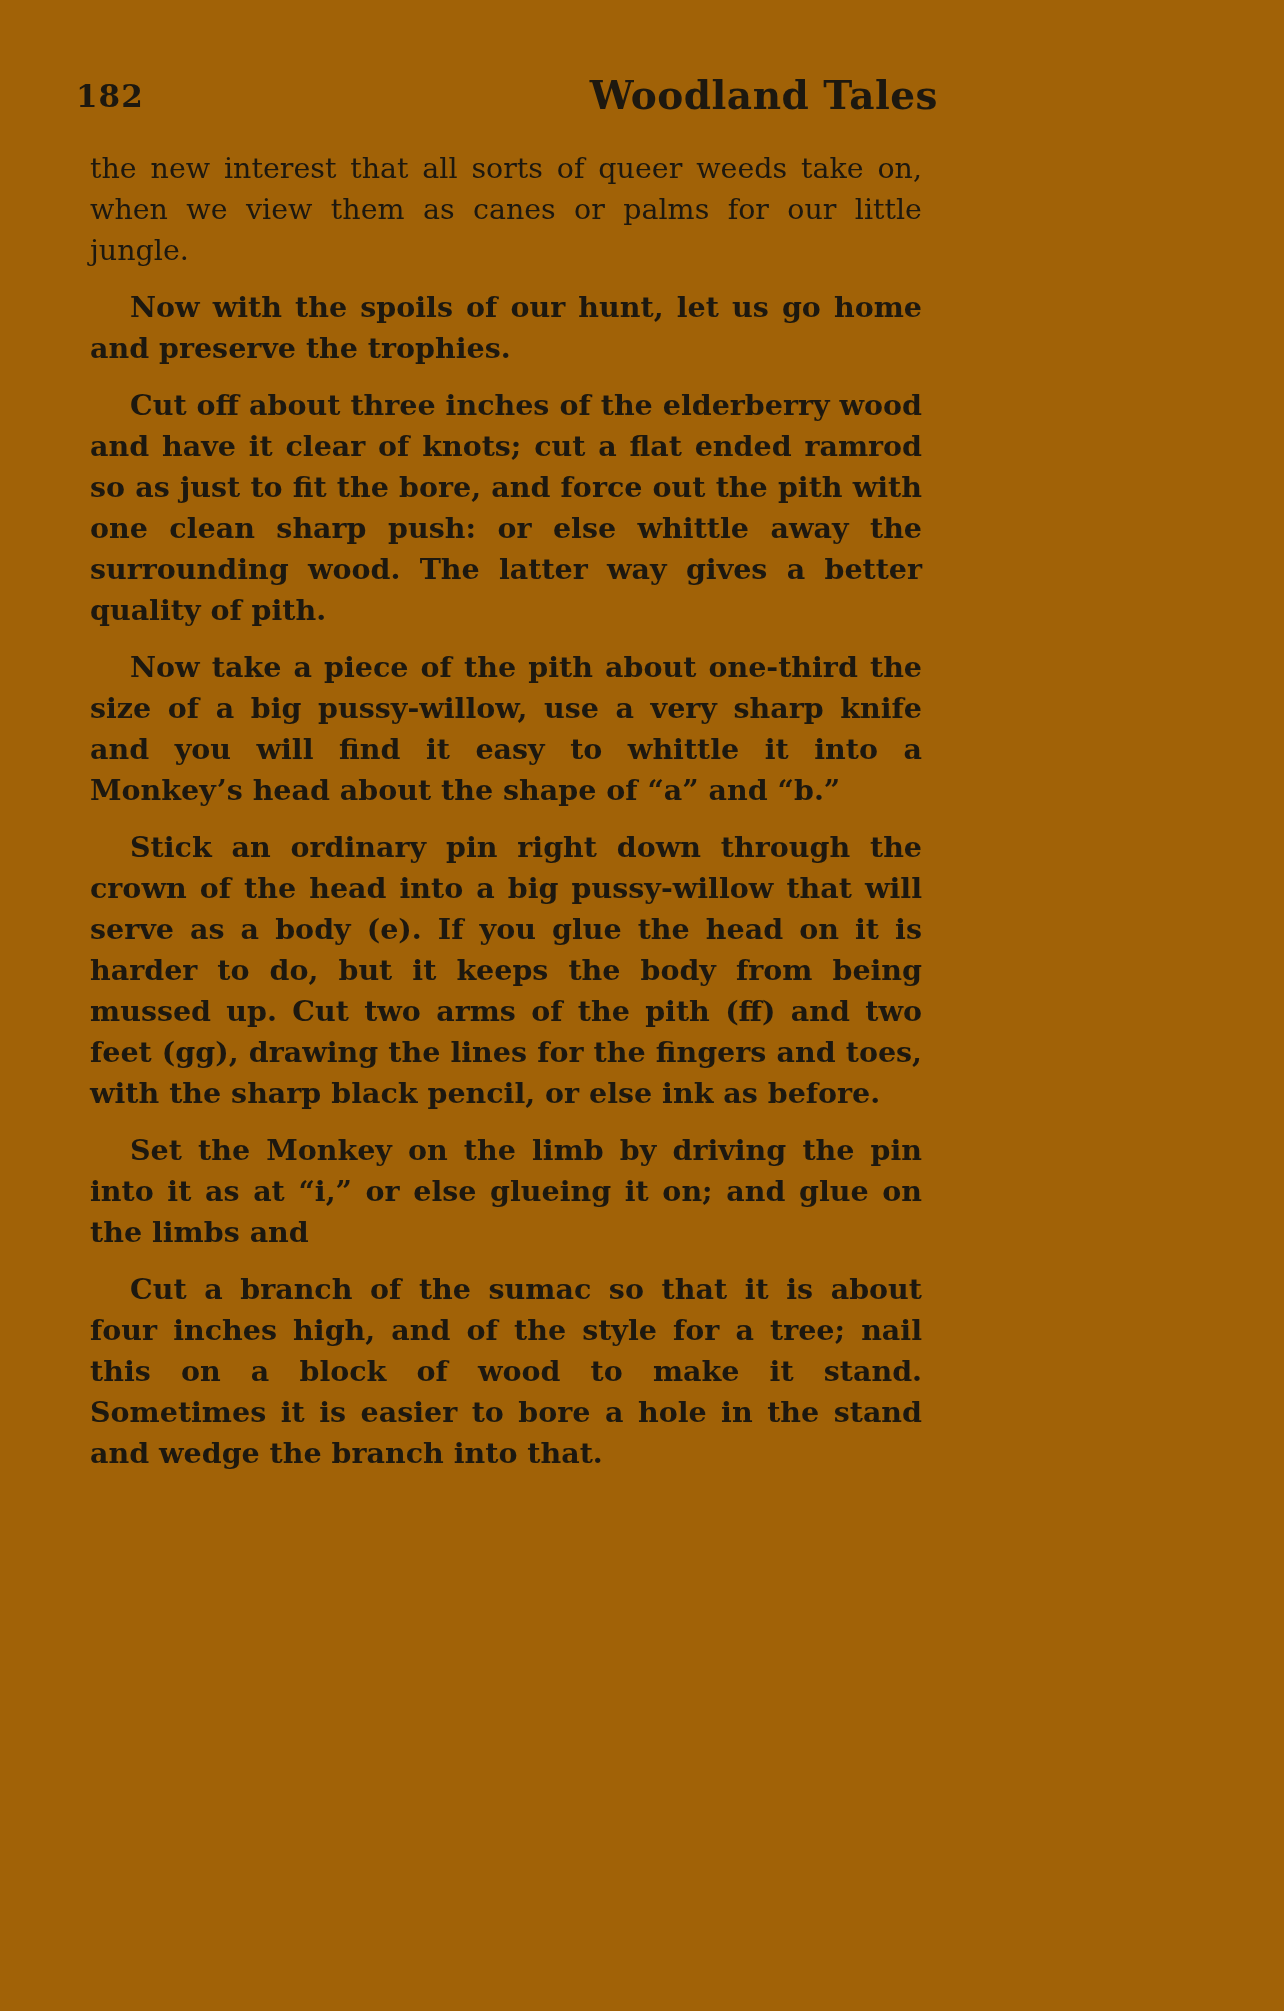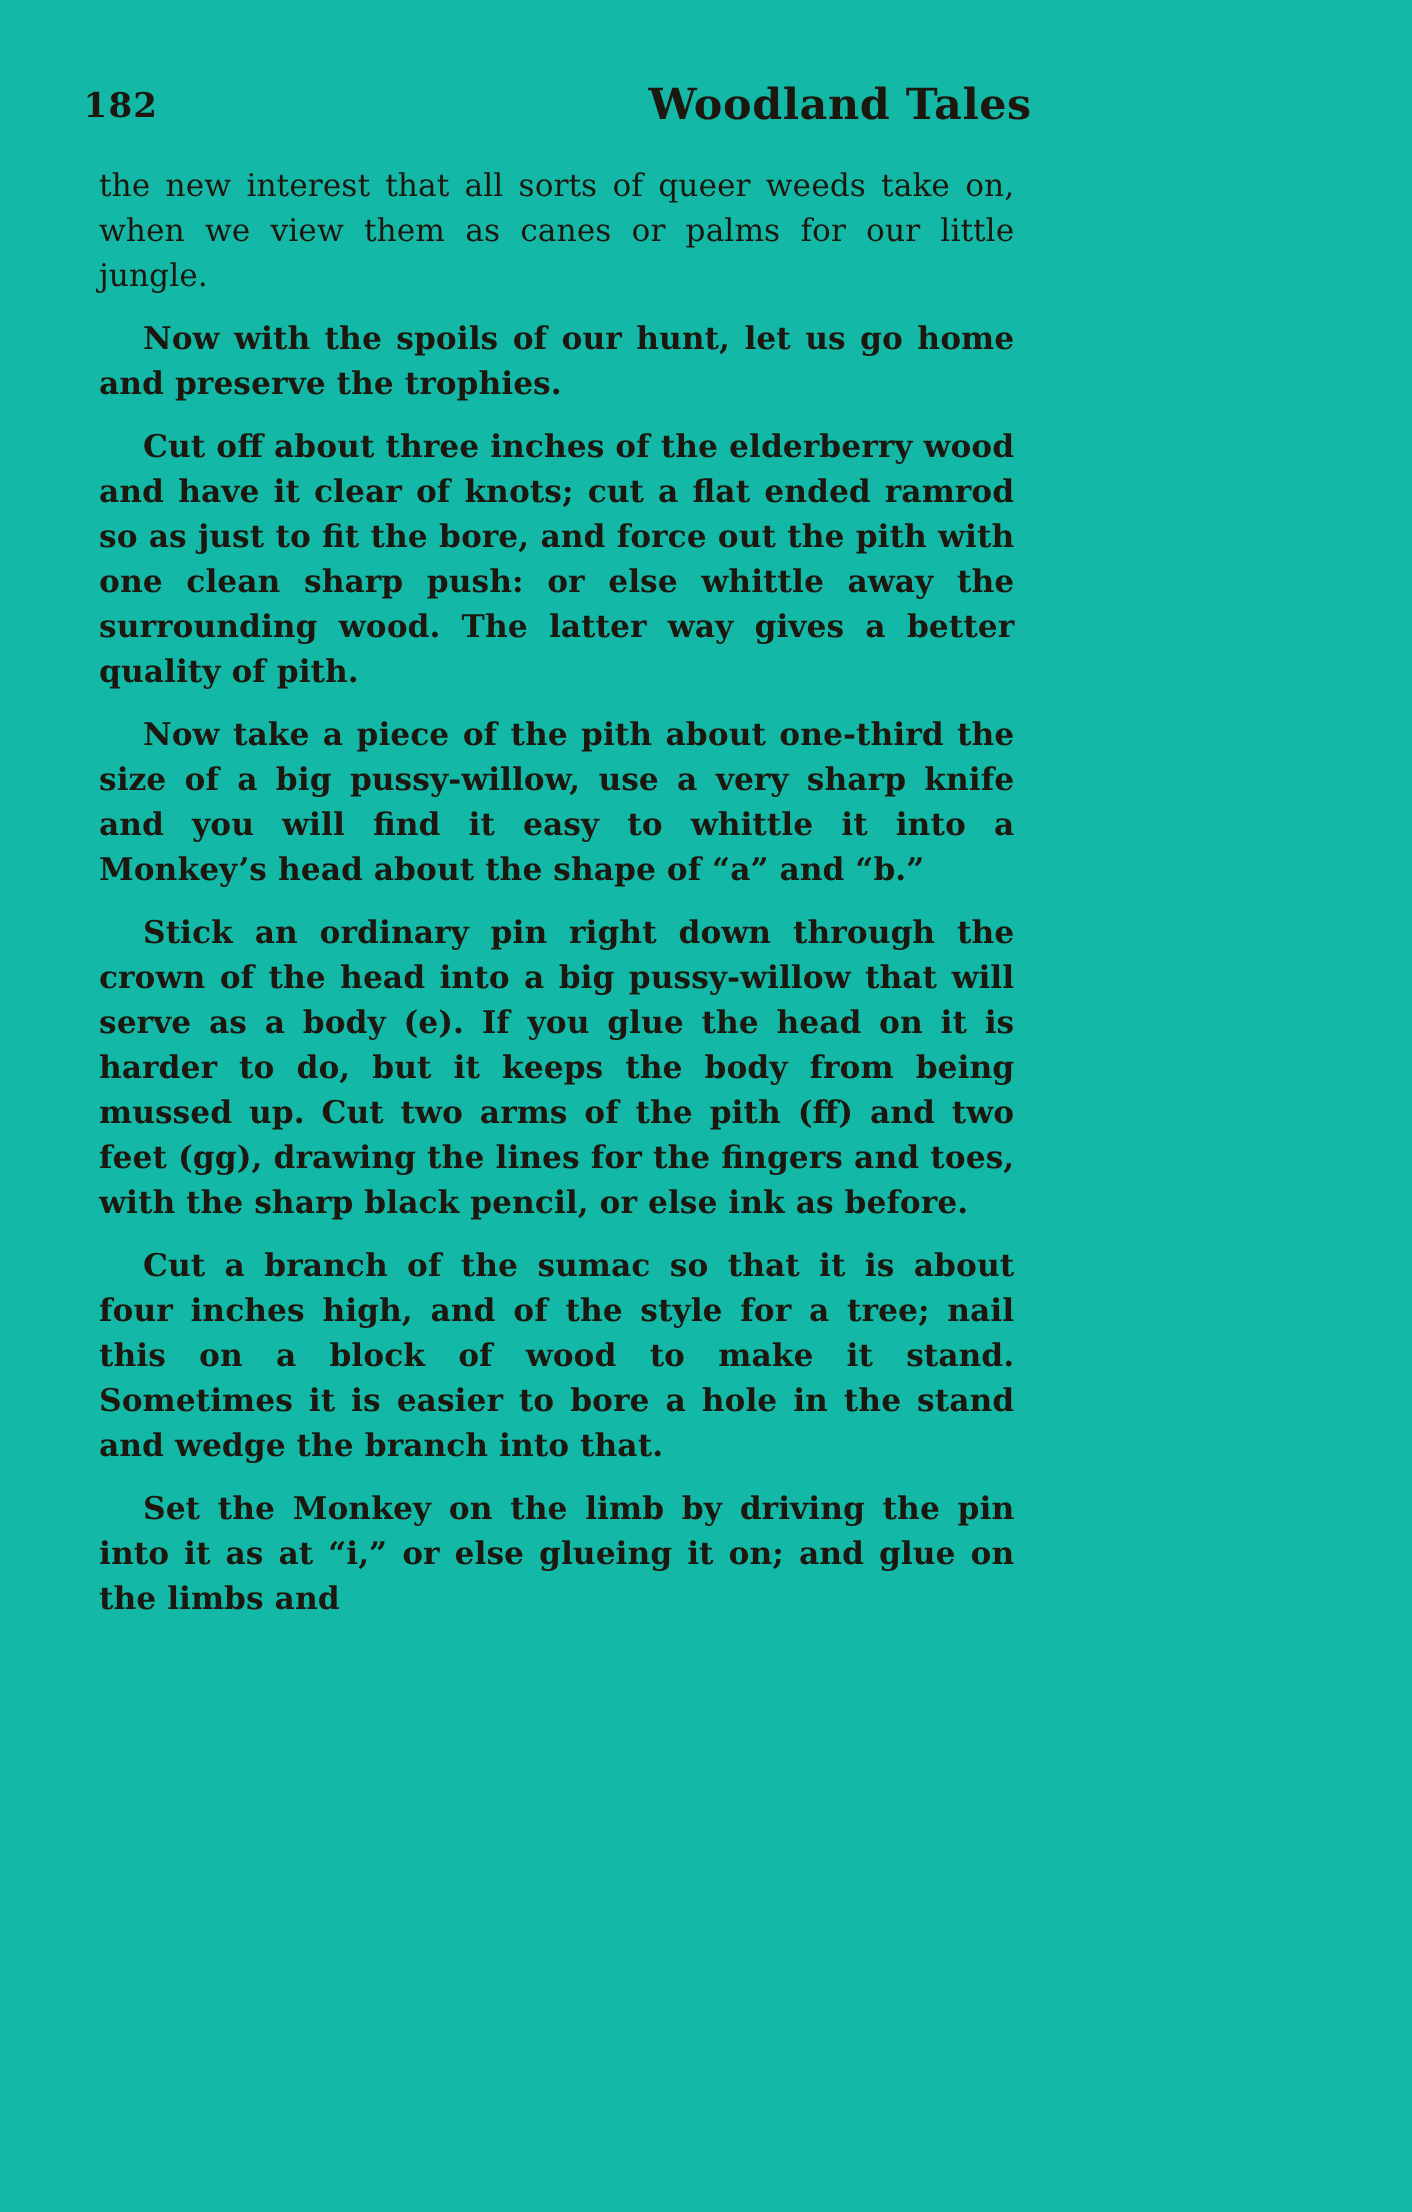--- a/index.html
+++ b/index.html
@@ -3,21 +3,21 @@
   <meta charset="utf-8">
   <style>
     html, body {
       margin: 0;
       padding: 0;
       background: #efede7;
     }
     .page {
       width: 1284px;
       height: 2011px;
-      background: #14b8a6;
+      background: #a16207;
       position: relative;
       box-sizing: border-box;
       font-family: "DejaVu Serif", "Liberation Serif", serif;
       color: #1d180f;
       overflow: hidden;
     }
     .content {
       position: absolute;
       left: 74px;
       top: 70px;
@@ -68,18 +68,18 @@
       <span class="page-number">182</span>
       <div class="running-title">Woodland Tales</div>
     </header>
 
     <div class="body-text">
       <p>the new interest that all sorts of queer weeds take on, when we view them as canes or palms for our little jungle.</p>
       <p class="indent">Now with the spoils of our hunt, let us go home and preserve the trophies.</p>
       <p class="indent">Cut off about three inches of the elderberry wood and have it clear of knots; cut a flat ended ramrod so as just to fit the bore, and force out the pith with one clean sharp push: or else whittle away the surrounding wood. The latter way gives a better quality of pith.</p>
       <p class="indent">Now take a piece of the pith about one-third the size of a big pussy-willow, use a very sharp knife and you will find it easy to whittle it into a Monkey’s head about the shape of “a” and “b.”</p>
       <p class="indent">Stick an ordinary pin right down through the crown of the head into a big pussy-willow that will serve as a body (e). If you glue the head on it is harder to do, but it keeps the body from being mussed up. Cut two arms of the pith (ff) and two feet (gg), drawing the lines for the fingers and toes, with the sharp black pencil, or else ink as before.</p>
+      <p class="indent">Set the Monkey on the limb by driving the pin into it as at “i,” or else glueing it on; and glue on the limbs and</p>
       <p class="indent">Cut a branch of the sumac so that it is about four inches high, and of the style for a tree; nail this on a block of wood to make it stand. Sometimes it is easier to bore a hole in the stand and wedge the branch into that.</p>
-      <p class="indent">Set the Monkey on the limb by driving the pin into it as at “i,” or else glueing it on; and glue on the limbs and</p>
     </div>
 
   </div>
 </div>
 
 </body></html>

